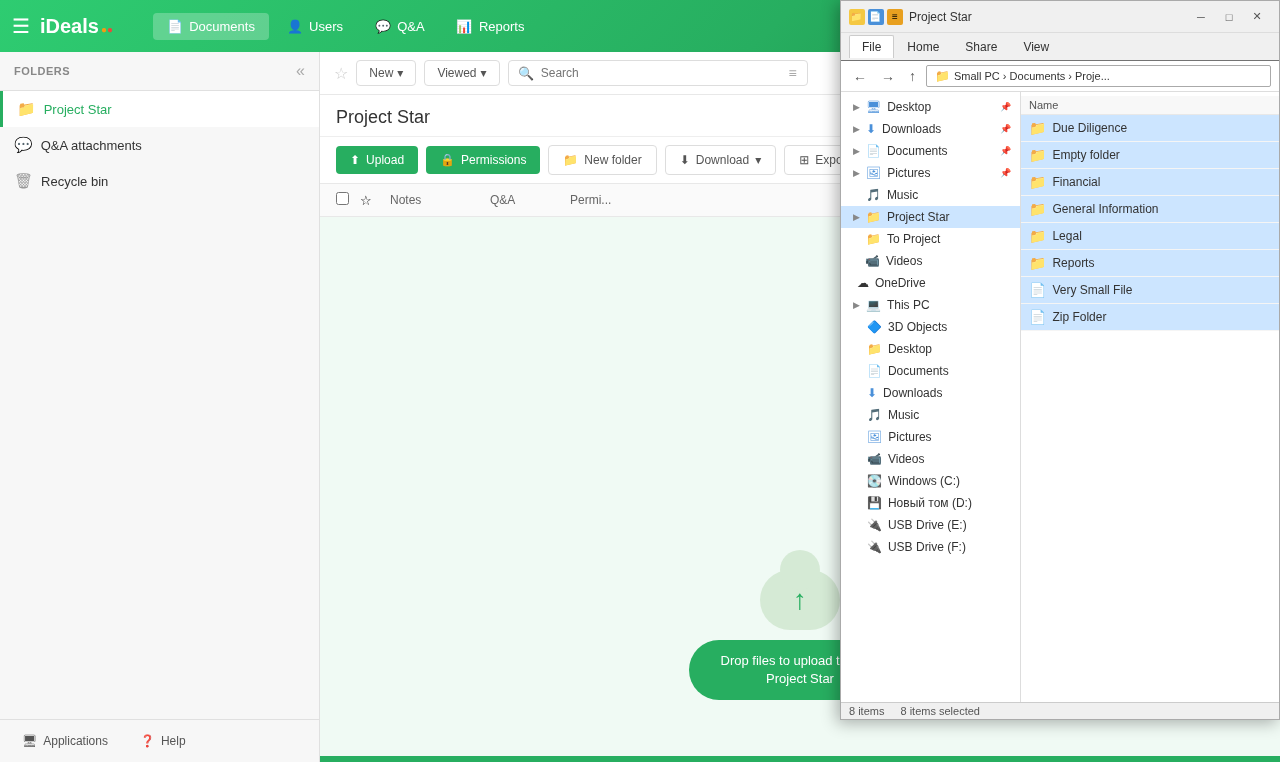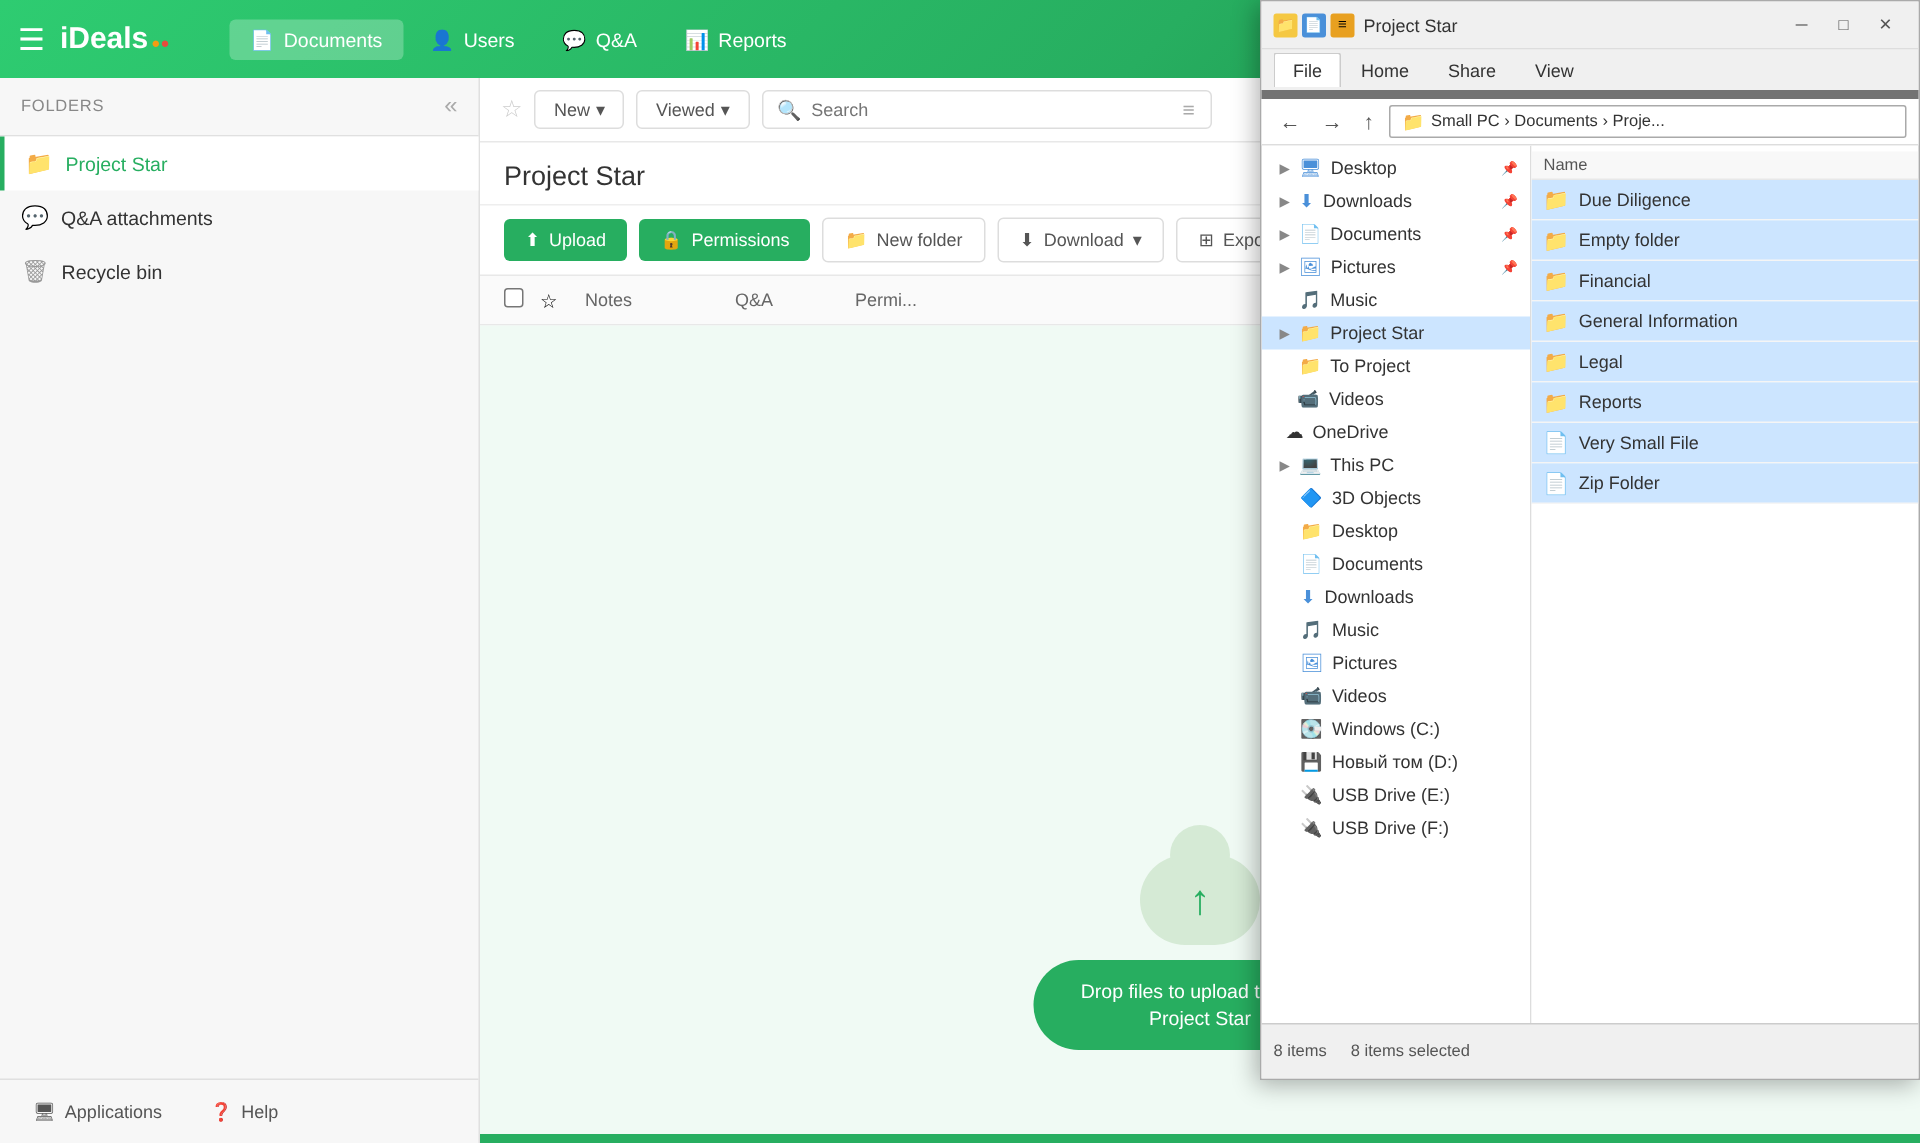--- a/index.html
+++ b/index.html
@@ -28,21 +28,21 @@
 
     
     .sidebar {
       width: 320px; background: #f7f7f7; border-right: 1px solid #e0e0e0;
       display: flex; flex-direction: column; flex-shrink: 0;
     }
     .sidebar-header {
       display: flex; align-items: center; justify-content: space-between;
       padding: 10px 14px; border-bottom: 1px solid #e0e0e0;
     }
-    .sidebar-title { font-size: 11px; color: #888; font-weight: 400; letter-spacing: 0.5px; text-transform: uppercase; }
+    .sidebar-title { font-size: 11px; color: #888; font-weight: 700; letter-spacing: 0.5px; text-transform: uppercase; }
     .sidebar-collapse { color: #aaa; cursor: pointer; font-size: 16px; }
     .sidebar-item {
       display: flex; align-items: center; gap: 8px;
       padding: 9px 14px; cursor: pointer; border-radius: 0;
     }
     .sidebar-item.active { background: white; border-left: 3px solid #27ae60; }
     .sidebar-item-icon { font-size: 15px; }
     .sidebar-item-label { font-size: 13px; color: #333; }
     .sidebar-item.active .sidebar-item-label { color: #27ae60; font-weight: 500; }
     .sidebar-item-qa { color: #999; }
@@ -201,21 +201,21 @@
     .explorer-title-icon { width: 16px; height: 16px; border-radius: 2px; display: flex; align-items: center; justify-content: center; font-size: 10px; cursor: pointer; }
     .explorer-title-icon.yellow { background: #f5c842; }
     .explorer-title-icon.blue { background: #4a90d9; }
     .explorer-title-icon.folder { background: #e8a020; }
     .explorer-titlebar-text { font-size: 12px; color: #333; flex: 1; }
     .explorer-win-btns { display: flex; gap: 0; margin-left: auto; }
     .explorer-win-btn { width: 28px; height: 22px; display: flex; align-items: center; justify-content: center; font-size: 11px; cursor: pointer; color: #555; }
 
     
     .explorer-ribbon {
-      background: #f0f0f0; border-bottom: 6px solid #737373;
+      background: #f0f0f0; border-bottom: 1px solid #737373;
       padding: 2px 0;
       text-align: right;
     }
     .explorer-ribbon-tabs {
       display: flex; gap: 0; padding: 0 8px;
     }
     .ribbon-tab {
       padding: 4px 12px; font-size: 12px; cursor: pointer; color: #333;
       border: 1px solid transparent; border-bottom: none; border-radius: 2px 2px 0 0;
     }
@@ -267,21 +267,21 @@
       border-bottom: 1px solid #f5f5f5;
     }
     .file-item.selected { background: #cce5ff; }
     .file-item-icon { font-size: 14px; margin-right: 6px; }
     .file-item-yellow { color: #f5c842; }
     .file-item-white { color: #aaa; }
 
     
     .explorer-statusbar {
       background: #f0f0f0; border-top: 1px solid #ccc;
-      padding: 12px 8px; font-size: 11px; color: #555;
+      padding: 2px 8px; font-size: 11px; color: #555;
       display: flex; gap: 16px;
     }
 
     
     .bottom-bar { height: 6px; background: #27ae60; position: absolute; bottom: 0; width: 100%; }
   </style>
 </head>
 <body>
 
 <div class="top-nav">

